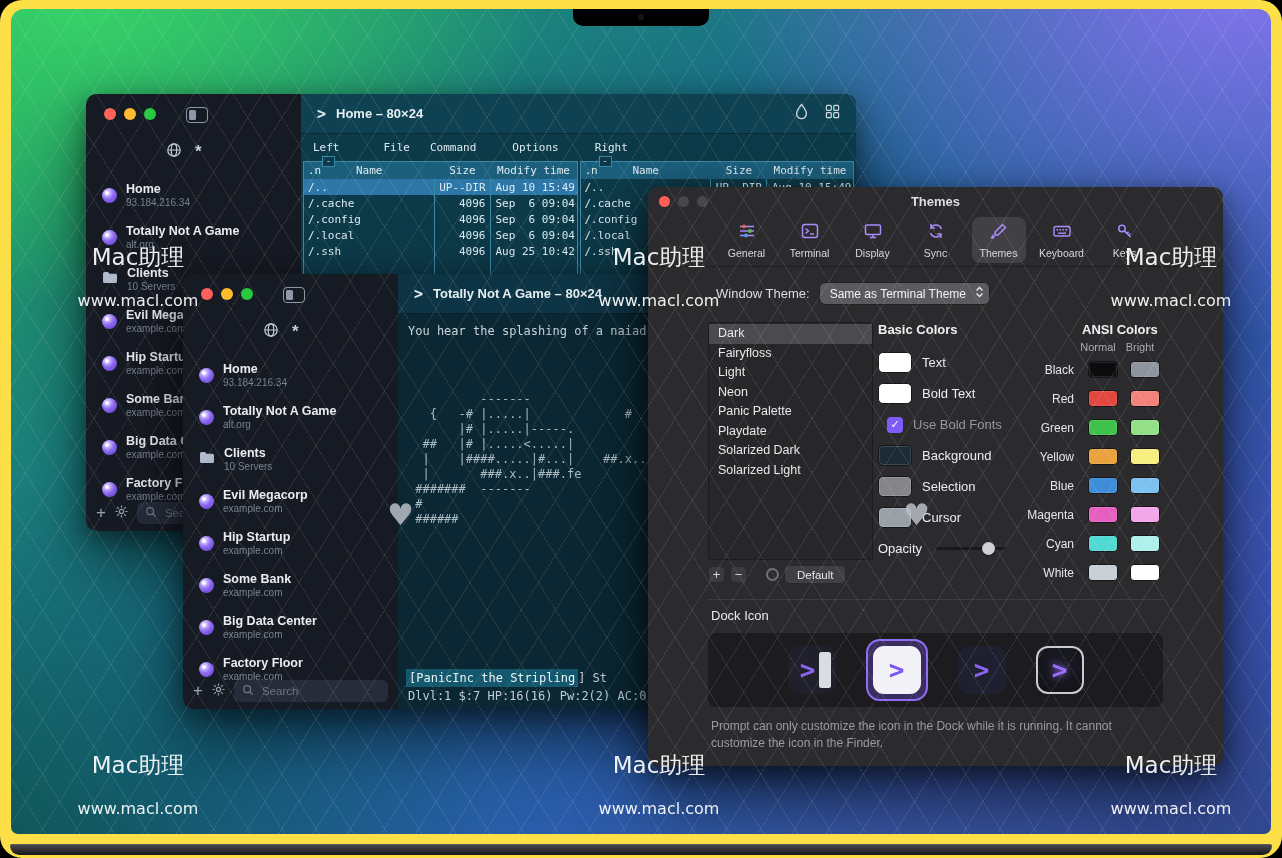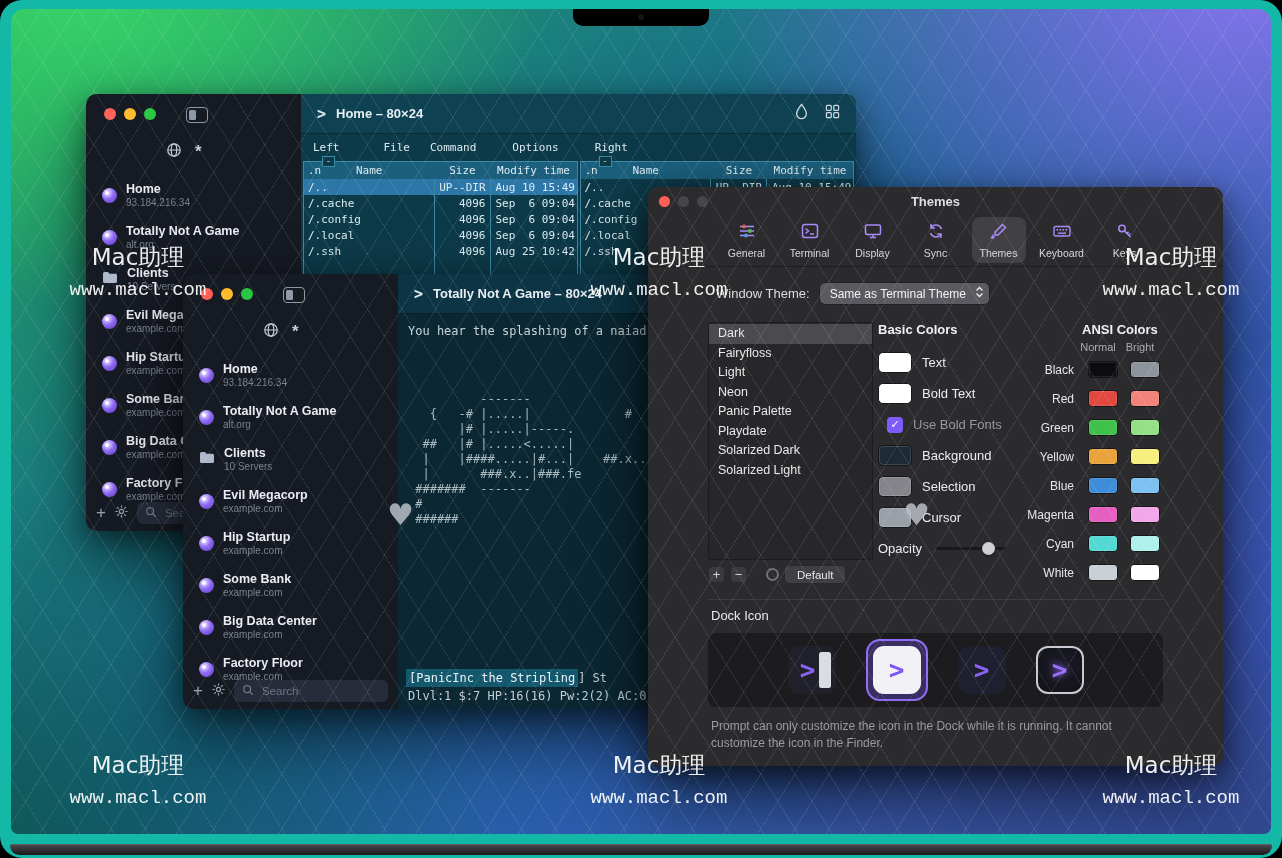--- a/index.html
+++ b/index.html
@@ -1,41 +1,41 @@
 <!DOCTYPE html>
 <html><head>
 <meta charset="utf-8">
 <style>
   html,body{margin:0;padding:0;width:1282px;height:858px;background:#000;overflow:hidden;
     font-family:"Liberation Sans",sans-serif;}
   *{box-sizing:border-box;}
 
   
-  .frame{position:relative;width:1282px;height:858px;background:#14b8a6;border-radius:22px;overflow:hidden;padding-left:36px;}
+  .frame{position:relative;width:1282px;height:858px;background:#fde047;border-radius:22px;overflow:hidden;padding-left:36px;}
   .hinge-bar{position:absolute;left:10px;right:10px;bottom:3px;height:11px;z-index:95;
     background:linear-gradient(180deg,#48484d,#18181b);border-top:1px solid #5a5a60;border-radius:3px 3px 16px 16px;}
   .screen{position:absolute;left:11px;top:9px;right:11px;bottom:24px;border-radius:13px 13px 7px 7px;overflow:hidden;
     background:
       radial-gradient(760px 520px at 6% -2%, rgba(57,214,105,.95) 0%, rgba(57,214,105,0) 60%),
       radial-gradient(920px 640px at 98% -5%, rgba(141,118,245,.95) 0%, rgba(141,118,245,0) 58%),
       radial-gradient(1000px 720px at 105% 72%, rgba(64,88,208,.55) 0%, transparent 62%),
       radial-gradient(920px 660px at -5% 105%, rgba(10,80,64,.8) 0%, transparent 60%),
       linear-gradient(140deg,#23a35c 0%,#1b7f7e 26%,#1a6392 48%,#2b5cab 68%,#37549f 82%,#2c4379 100%);}
   .notch{position:absolute;top:0;left:50%;transform:translateX(-50%);width:136px;height:17px;background:#000;
     border-radius:0 0 10px 10px;z-index:90;}
   .cam{position:absolute;left:50%;top:5px;transform:translateX(-50%);width:6px;height:6px;border-radius:50%;background:#141420;}
 
   
   .hatch{position:absolute;inset:0;z-index:70;pointer-events:none;background:
     repeating-linear-gradient(58deg, rgba(255,255,255,.09) 0 1px, transparent 1px 29px),
     repeating-linear-gradient(-58deg, rgba(255,255,255,.09) 0 1px, transparent 1px 29px);}
   .wm{position:absolute;z-index:75;pointer-events:none;color:rgba(255,255,255,.92);text-align:center;
     transform:translateX(-50%);font-family:"DejaVu Sans",sans-serif;}
   .wm .b{font-size:23px;}
-  .wm .s{font-size:19px;margin-top:6px;font-family:Liberation Mono, monospace;}
+  .wm .s{font-size:16px;margin-top:18px;}
   .wm-heart{position:absolute;z-index:75;pointer-events:none;font-size:30px;color:rgba(186,191,199,.85);
     font-family:"DejaVu Sans",sans-serif;}
 
   
   .pwin{position:absolute;border-radius:10px;overflow:hidden;display:flex;
     box-shadow:0 30px 70px rgba(0,0,0,.55),0 8px 24px rgba(0,0,0,.4);}
   .win-home{left:75px;top:85px;width:770px;height:437px;z-index:10;}
   .win-game{left:172px;top:265px;width:673px;height:435px;z-index:20;}
   .sidebar{width:215px;flex:none;background:#161a23;position:relative;}
   .tl-group{position:absolute;top:14px;left:18px;display:flex;gap:8px;z-index:2;}

